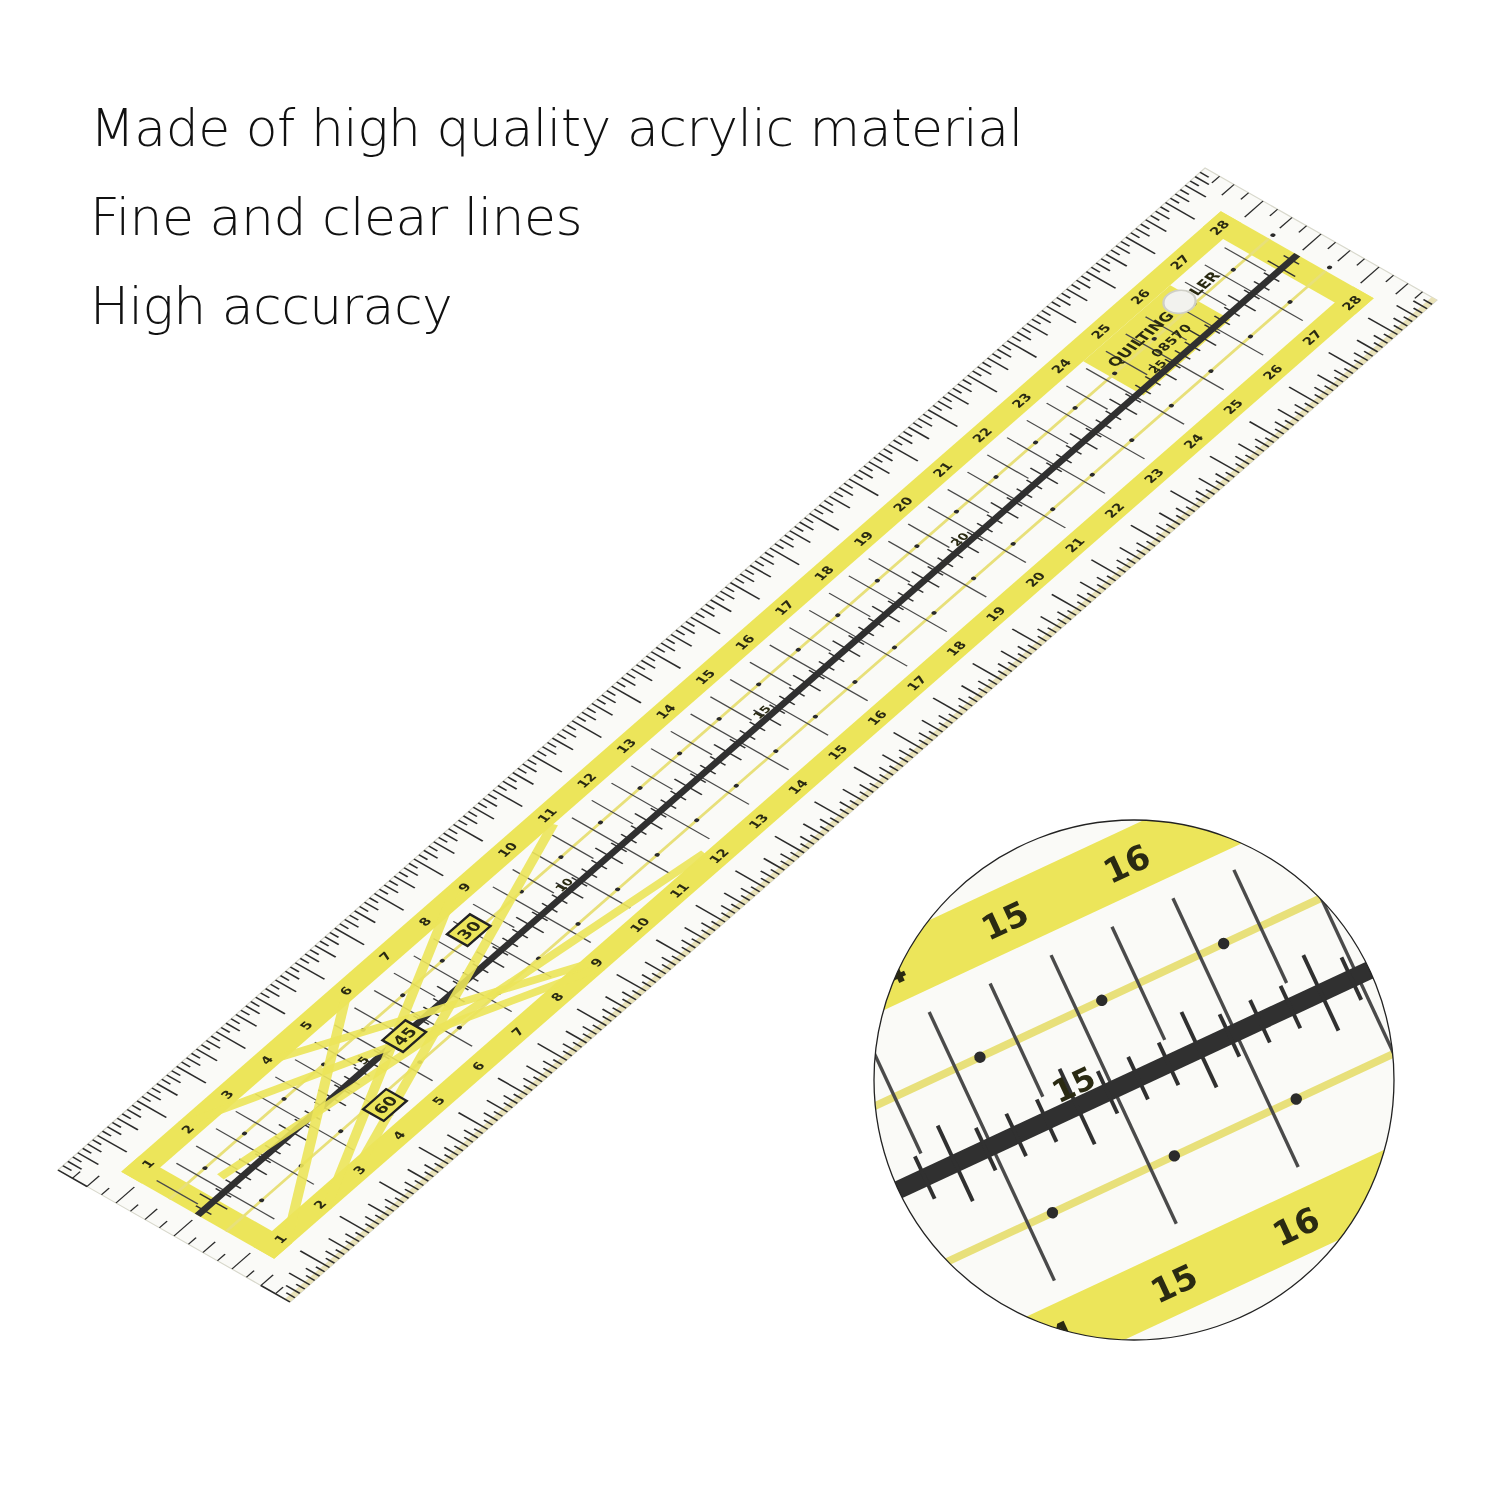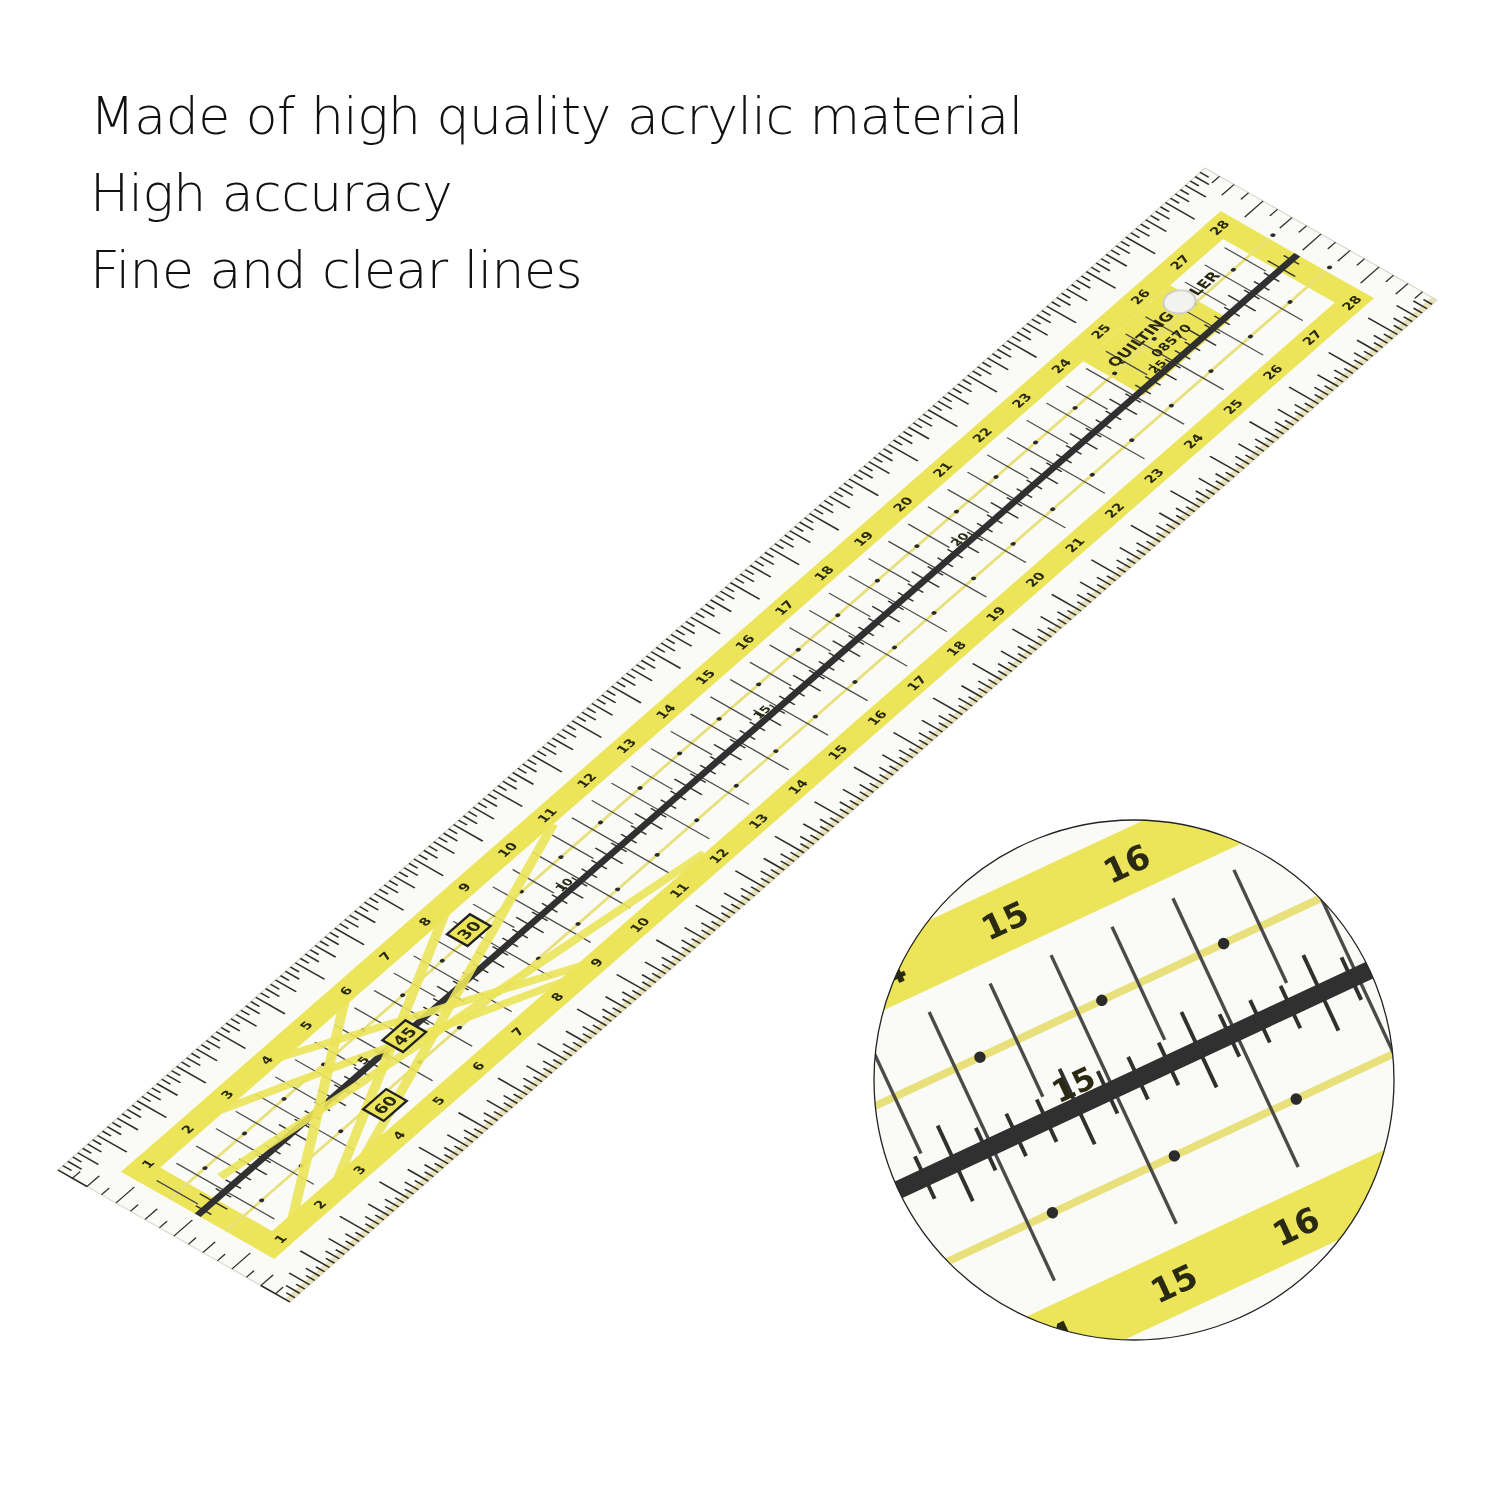--- a/index.html
+++ b/index.html
@@ -1,28 +1,28 @@
 <!DOCTYPE html>
 <html><head>
 <meta charset="utf-8">
 <style>
   html, body { margin:0; padding:0; background:#ffffff; }
   body { width:1500px; height:1500px; position:relative; overflow:hidden; font-family:"DejaVu Sans", sans-serif; }
   .features { position:absolute; left:90px; top:78px; }
-  .feature-line { font-family:"DejaVu Sans", sans-serif; font-weight:300; font-size:52px; line-height:77px; color:#111111; letter-spacing:-0.5px; white-space:nowrap; }
+  .feature-line { font-family:"DejaVu Sans", sans-serif; font-weight:300; font-size:52px; line-height:77px; color:#111111; letter-spacing:-0.5px; white-space:nowrap;margin-top:12px; }
   svg { position:absolute; left:0; top:0; }
   .num { font-family:"DejaVu Sans", sans-serif; font-weight:bold; fill:#2a2a12; }
 </style>
 </head>
 <body>
 
 <div class="features">
   <div class="feature-line">Made of high quality acrylic material</div>
+  <div class="feature-line">Fine and clear lines</div>
   <div class="feature-line">High accuracy</div>
-  <div class="feature-line">Fine and clear lines</div>
 </div>
 
 <svg id="ruler-svg" width="1500" height="1500" viewBox="0 0 1500 1500">
   <defs>
     <clipPath id="magclip">
         <circle cx="1134" cy="1080" r="260"></circle>
       </clipPath>
   </defs>
 
   <g id="ruler" transform="matrix(0.7647,-0.668,0.859,0.489,58,1170)">

